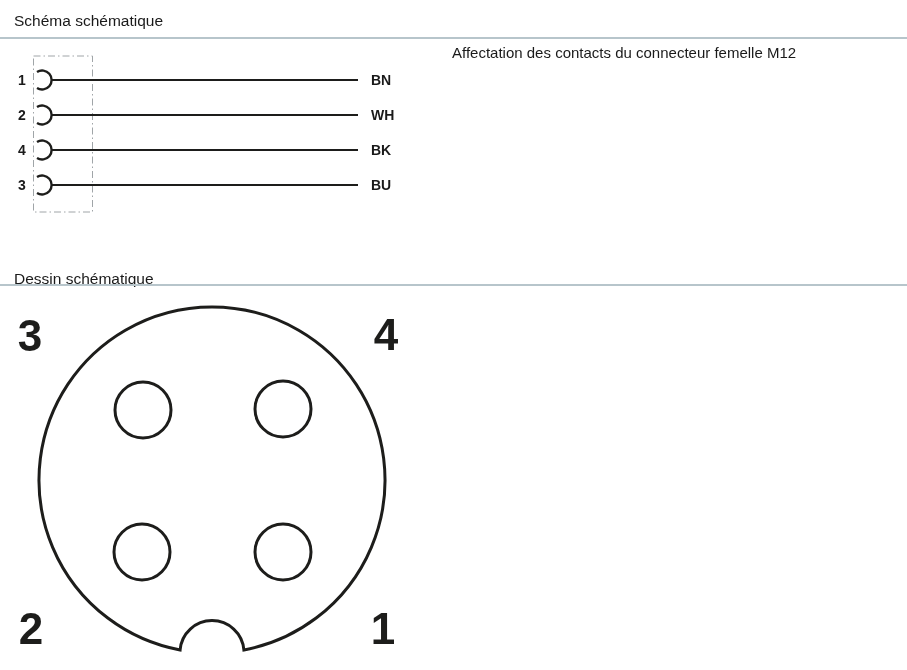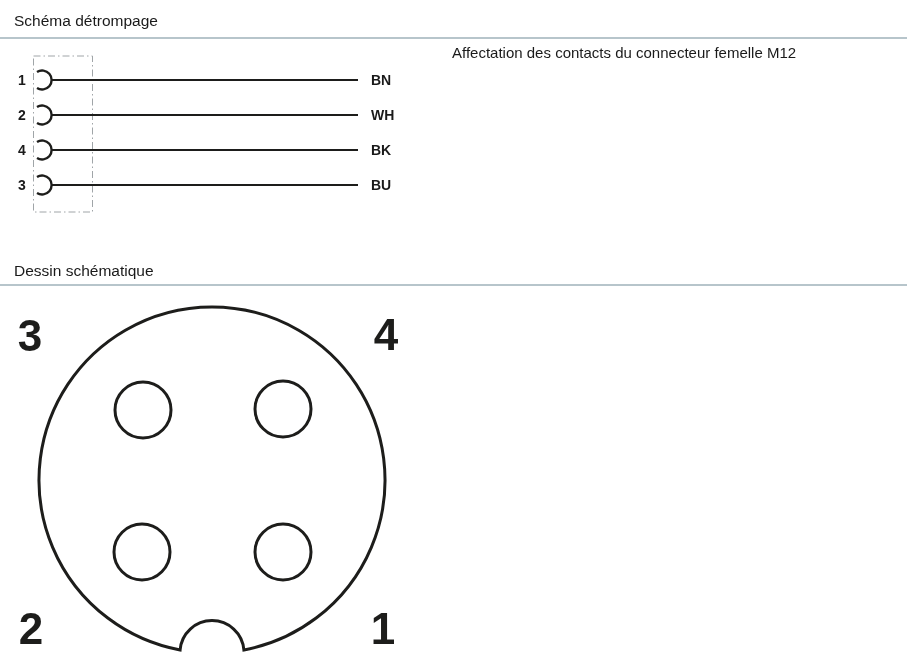--- a/index.html
+++ b/index.html
@@ -5,21 +5,21 @@
   html,body{margin:0;padding:0;background:#fff;}
   #page{
     position:relative;width:907px;height:670px;background:#ffffff;overflow:hidden;
     font-family:"Liberation Sans","DejaVu Sans",sans-serif;color:#1a1a1a;
   }
   .section-title{
     position:absolute;left:14px;font-size:15.5px;line-height:18px;color:#1a1a1a;
     white-space:nowrap;
   }
   #title-electrical{top:12px;}
-  #title-drawing{top:262px;}
+  #title-drawing{top:270px;}
   .rule{
     position:absolute;left:0;width:907px;height:2px;background:#b7c5cb;
   }
   #rule-electrical{top:37px;}
   #rule-drawing{top:284px;}
   .caption{
     position:absolute;left:452px;font-size:15px;line-height:21px;color:#1a1a1a;
   }
   #caption-electrical{top:42px;width:455px;}
   #caption-drawing{top:290px;width:455px;}
@@ -33,21 +33,21 @@
   .pin-num{text-anchor:middle;}
   .face-outline{fill:#ffffff;stroke:#1d1d1b;stroke-width:3;}
   .hole{fill:none;stroke:#1d1d1b;stroke-width:3;}
   .pole-label{font-size:44px;font-weight:bold;fill:#1d1d1b;text-anchor:middle;dominant-baseline:central;}
 </style>
 </head>
 <body>
 
 <div id="page">
 
-  <div id="title-electrical" class="section-title">Schéma détrompage</div>
+  <div id="title-electrical" class="section-title">Schéma schématique</div>
   <div id="rule-electrical" class="rule"></div>
   <div id="caption-electrical" class="caption">Affectation des contacts du connecteur femelle M12</div>
 
   <svg id="svg-electrical" width="440" height="190" viewBox="0 0 440 190">
     <rect class="housing" x="33.5" y="16" width="59" height="156"></rect>
 
     <g>
       <text class="pin-num" x="22" y="45">1</text>
       <path class="contact-arc" d="M 37 32 A 9.5 9.5 0 1 1 37 48"></path>
       <line class="wire" x1="51" y1="40" x2="358" y2="40"></line>

